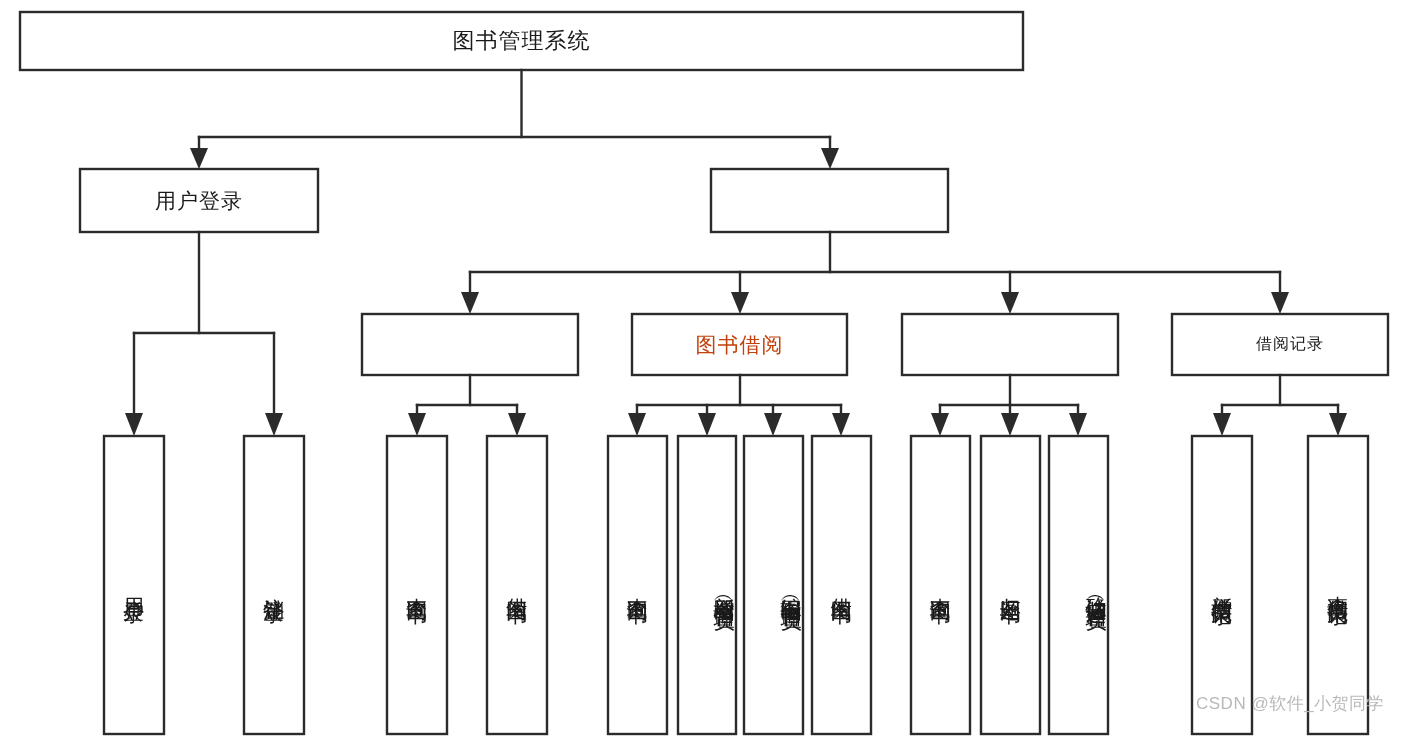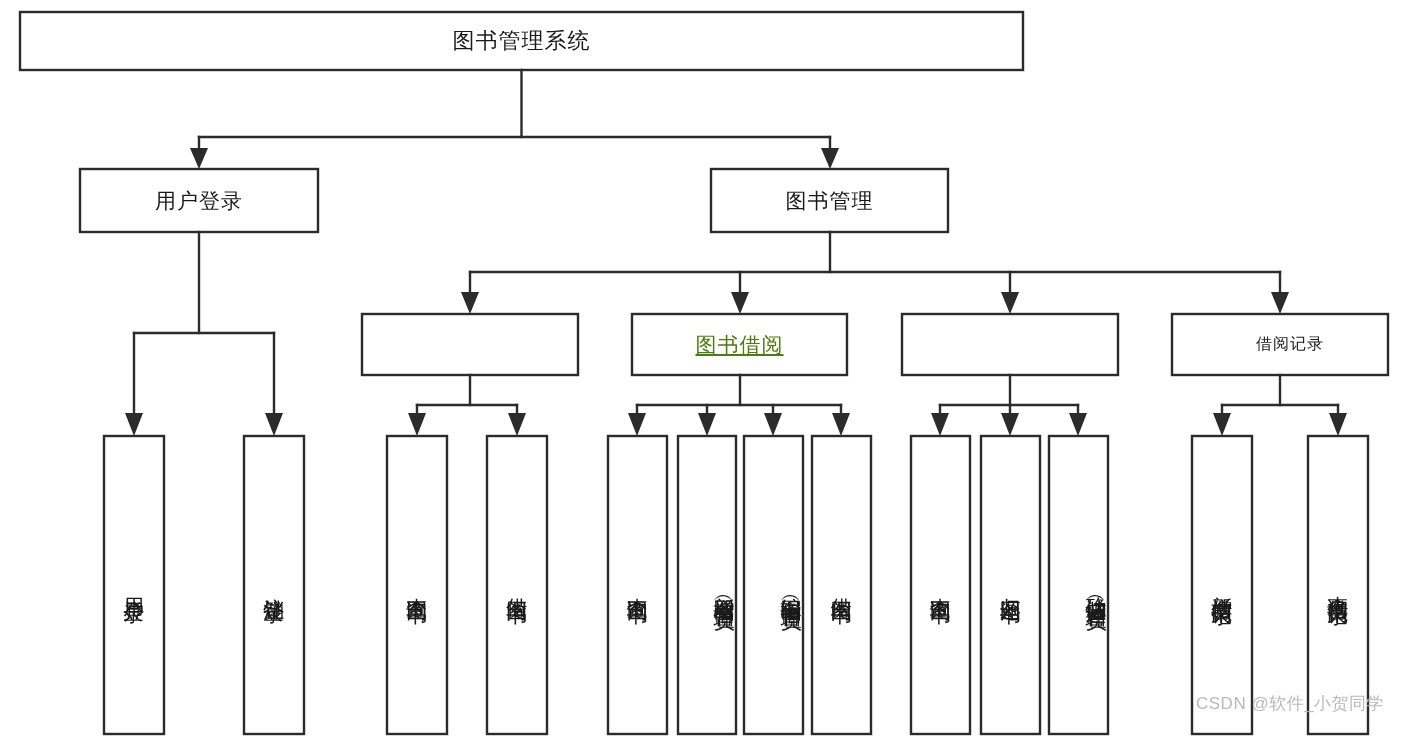--- a/index.html
+++ b/index.html
@@ -158,23 +158,22 @@
     <rect class="node-box" x="1049" y="436" width="59" height="298"></rect>
 
     <rect class="node-box" x="1192" y="436" width="60" height="298"></rect>
     <rect class="node-box" x="1308" y="436" width="60" height="298"></rect>
   </svg>
 
   <div class="node-label-h-wrap" style="position:absolute;left:0;top:0;width:1405px;height:747px;pointer-events:none;">
     <div style="position:absolute;left:20px;top:12px;width:1003px;height:58px;display:flex;align-items:center;justify-content:center;font-size:22px;color:#1a1a1a;letter-spacing:1px;border-radius:28px;">图书管理系统</div>
 
     <div style="position:absolute;left:80px;top:169px;width:238px;height:63px;display:flex;align-items:center;justify-content:center;font-size:21px;color:#1a1a1a;letter-spacing:1px;">用户登录</div>
-    <div style="position:absolute;left:711px;top:169px;width:237px;height:63px;display:flex;align-items:center;justify-content:center;font-size:21px;color:#1a1a1a;letter-spacing:1px;">图书管理</div>
 
-    <div style="position:absolute;left:632px;top:314px;width:215px;height:61px;display:flex;align-items:center;justify-content:center;font-size:21px;color:#4d7c0f;letter-spacing:1px;text-decoration:underline;">图书借阅</div>
+    <div style="position:absolute;left:632px;top:314px;width:215px;height:61px;display:flex;align-items:center;justify-content:center;font-size:21px;color:#c2410c;letter-spacing:1px;">图书借阅</div>
     <div style="position:absolute;left:1172px;top:314px;width:236px;height:61px;display:flex;align-items:center;justify-content:center;font-size:16px;color:#1a1a1a;letter-spacing:1px;">借阅记录</div>
 
     <div class="node-label-v" style="left:104px;top:436px;width:60px;height:298px;">用户登录</div>
     <div class="node-label-v" style="left:244px;top:436px;width:60px;height:298px;">注销登录</div>
 
     <div class="node-label-v" style="left:387px;top:436px;width:60px;height:298px;">查询图书</div>
     <div class="node-label-v" style="left:487px;top:436px;width:60px;height:298px;">借阅图书</div>
 
     <div class="node-label-v" style="left:608px;top:436px;width:59px;height:298px;">查询图书</div>
     <div class="node-label-v" style="left:678px;top:436px;width:58px;height:298px;align-items:flex-start;padding-top:8px;box-sizing:border-box;">新增图书（管理员）</div>

